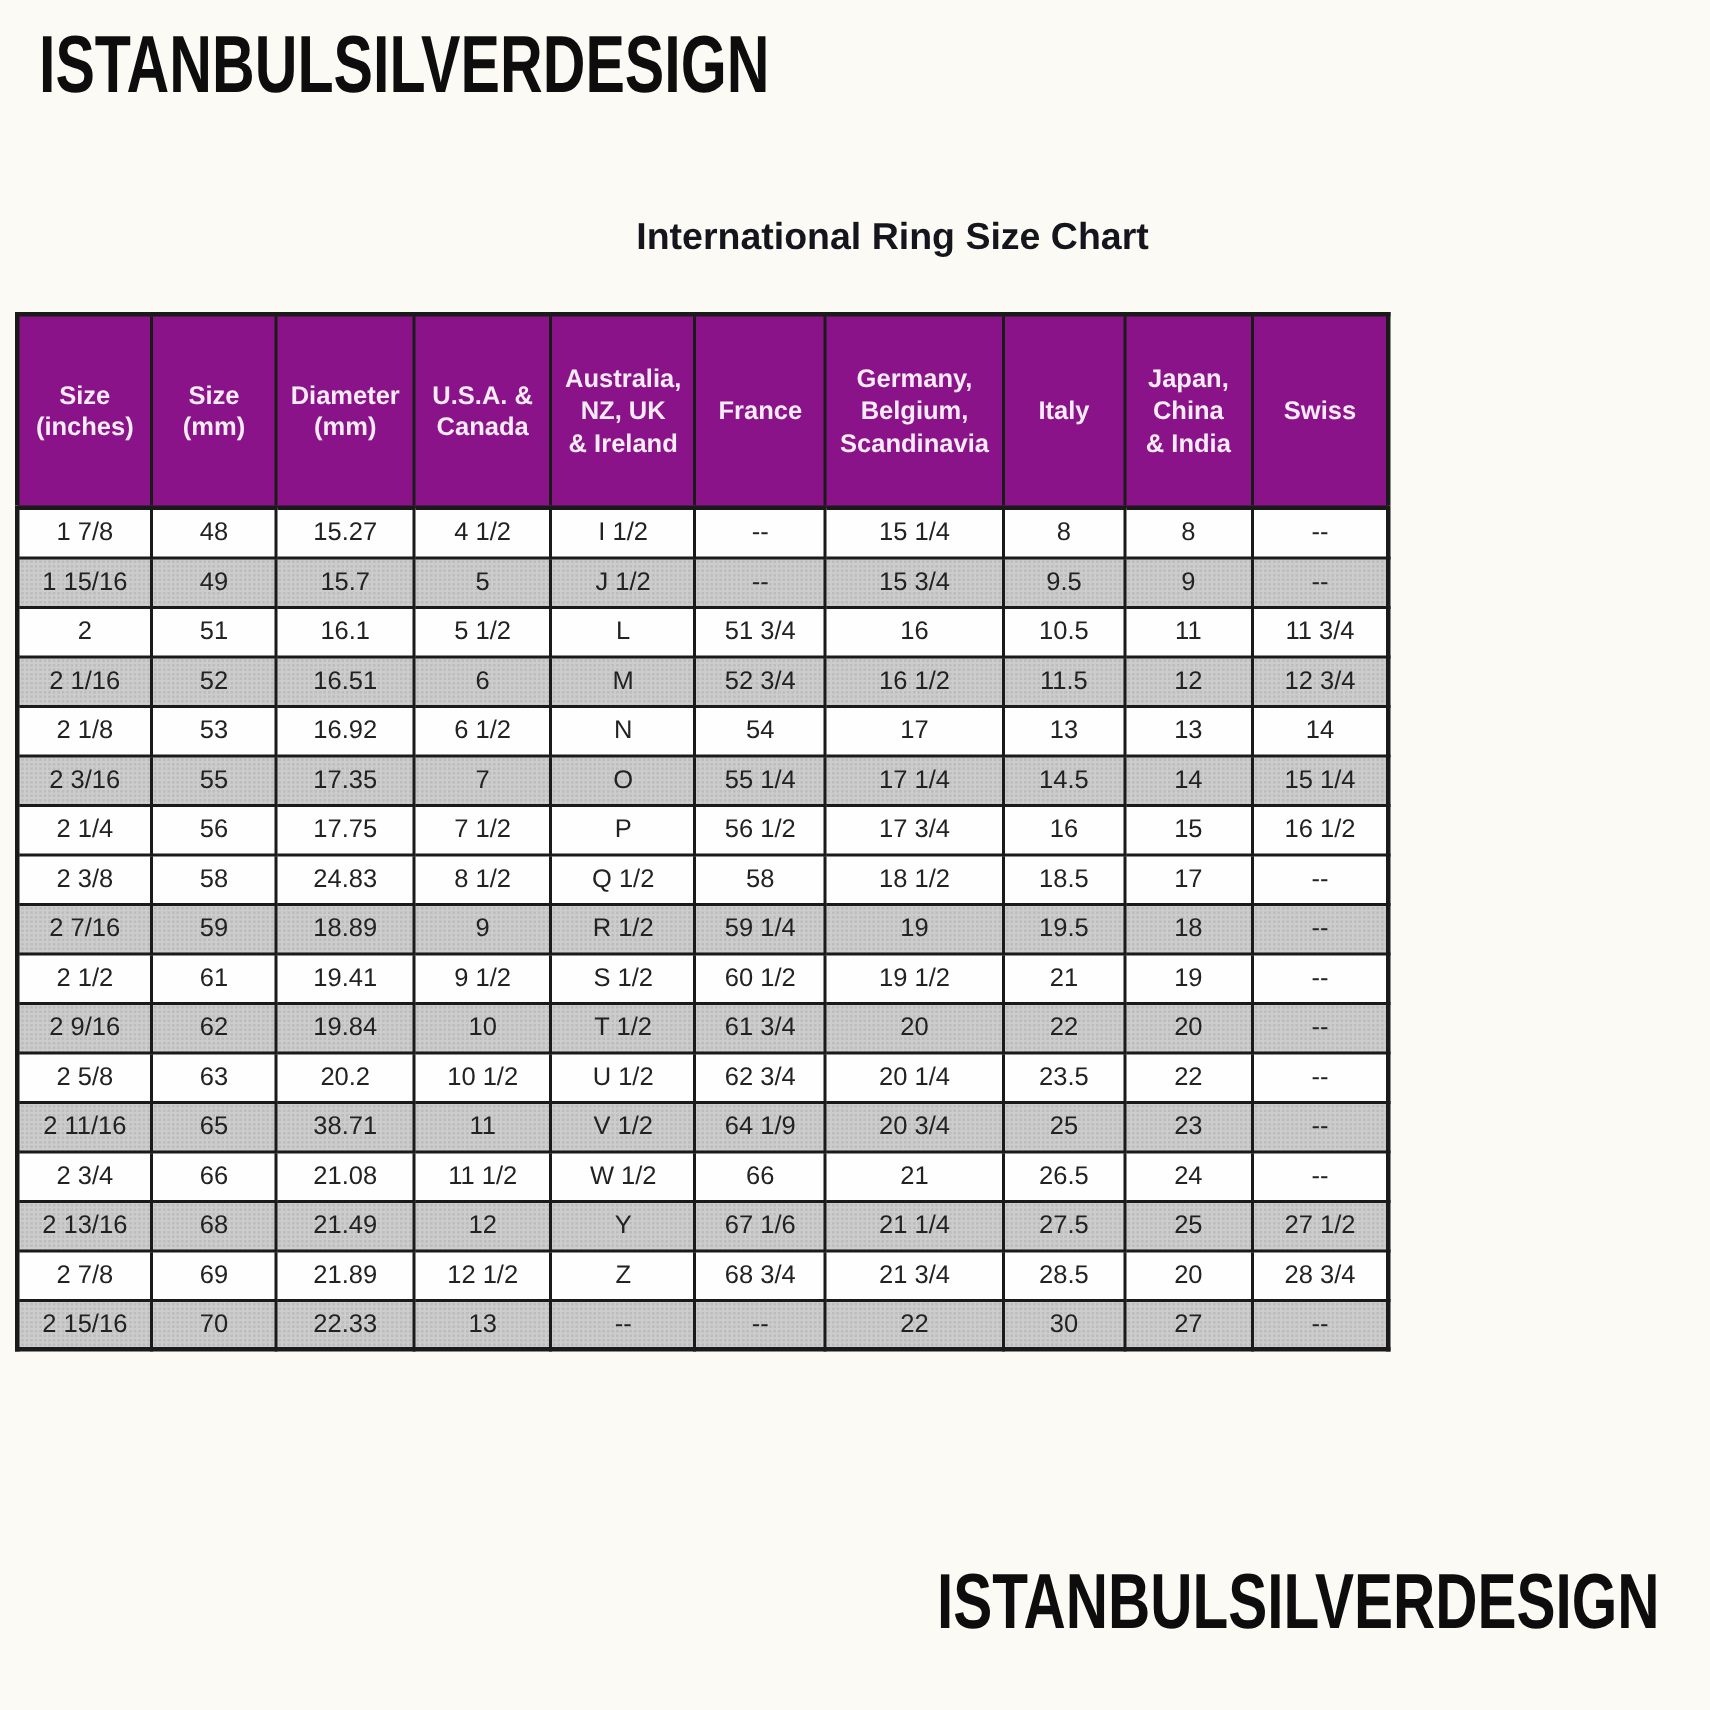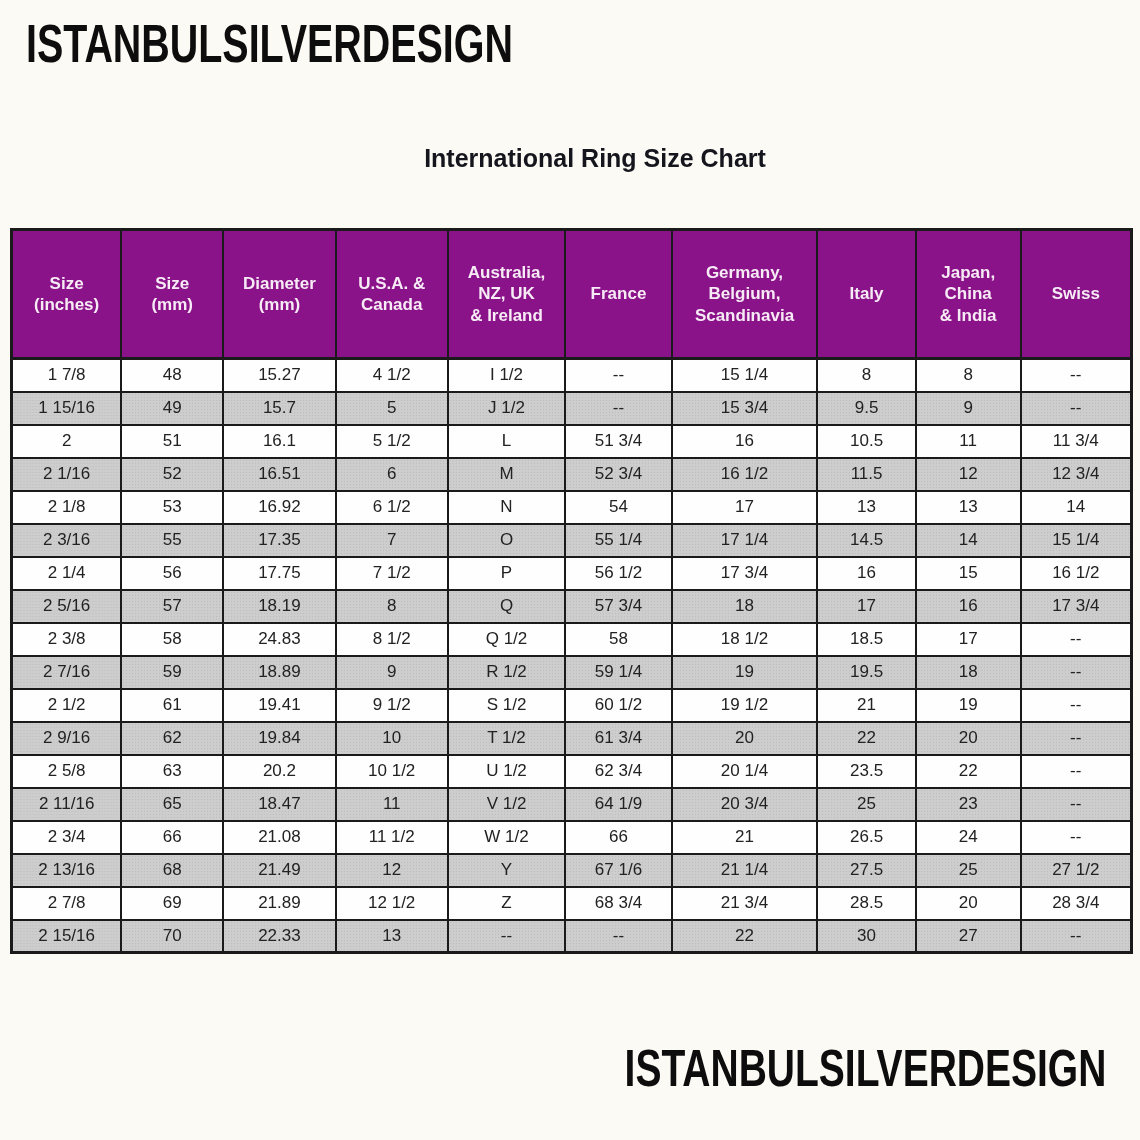--- a/index.html
+++ b/index.html
@@ -39,22 +39,21 @@
     text-align: center;
     font-size: 25px;
     font-weight: bold;
     color: #15151d;
     margin-left: 12px;
   }
   .table-wrap {
     position: absolute;
     left: 10px;
     top: 208px;
-    width: 1123px;
-    margin-top: 20px;
+    width: 917px;
   }
   table.ring-table {
     width: 100%;
     border-collapse: collapse;
     table-layout: fixed;
     border: 3px solid #1a1a1a;
   }
   .ring-table th, .ring-table td {
     border: 2px solid #1a1a1a;
     text-align: center;
@@ -205,32 +204,20 @@
           <td>56</td>
           <td>17.75</td>
           <td>7 1/2</td>
           <td>P</td>
           <td>56 1/2</td>
           <td>17 3/4</td>
           <td>16</td>
           <td>15</td>
           <td>16 1/2</td>
         </tr>
-        <tr class="alt">
-          <td>2 5/16</td>
-          <td>57</td>
-          <td>18.19</td>
-          <td>8</td>
-          <td>Q</td>
-          <td>57 3/4</td>
-          <td>18</td>
-          <td>17</td>
-          <td>16</td>
-          <td>17 3/4</td>
-        </tr>
         <tr>
           <td>2 3/8</td>
           <td>58</td>
           <td>24.83</td>
           <td>8 1/2</td>
           <td>Q 1/2</td>
           <td>58</td>
           <td>18 1/2</td>
           <td>18.5</td>
           <td>17</td>
@@ -280,21 +267,21 @@
           <td>U 1/2</td>
           <td>62 3/4</td>
           <td>20 1/4</td>
           <td>23.5</td>
           <td>22</td>
           <td>--</td>
         </tr>
         <tr class="alt">
           <td>2 11/16</td>
           <td>65</td>
-          <td>18.47</td>
+          <td>38.71</td>
           <td>11</td>
           <td>V 1/2</td>
           <td>64 1/9</td>
           <td>20 3/4</td>
           <td>25</td>
           <td>23</td>
           <td>--</td>
         </tr>
         <tr>
           <td>2 3/4</td>

